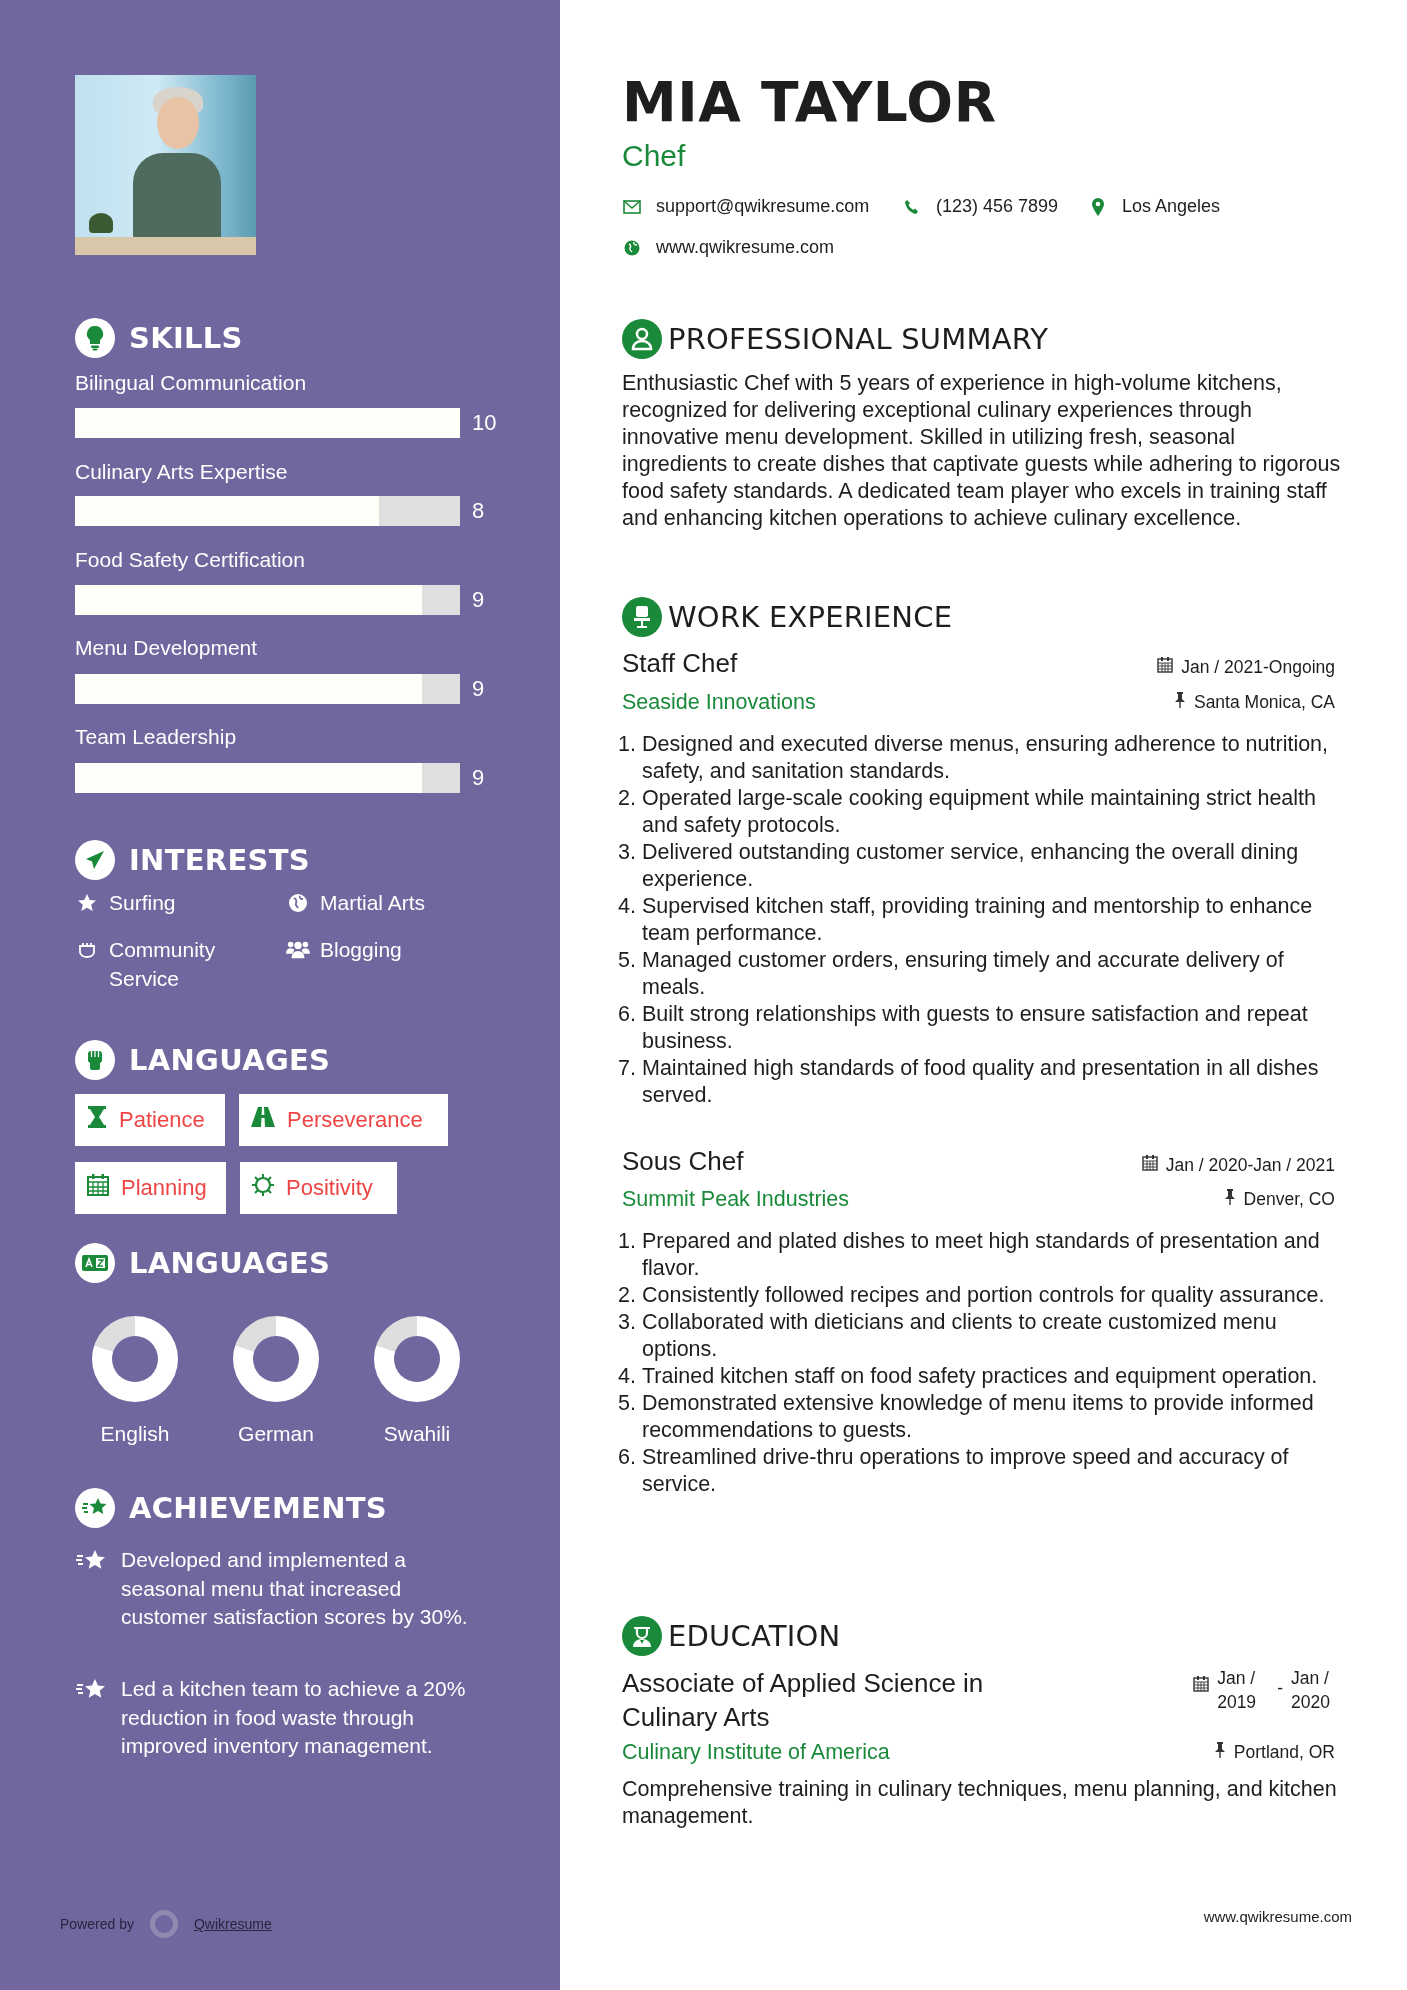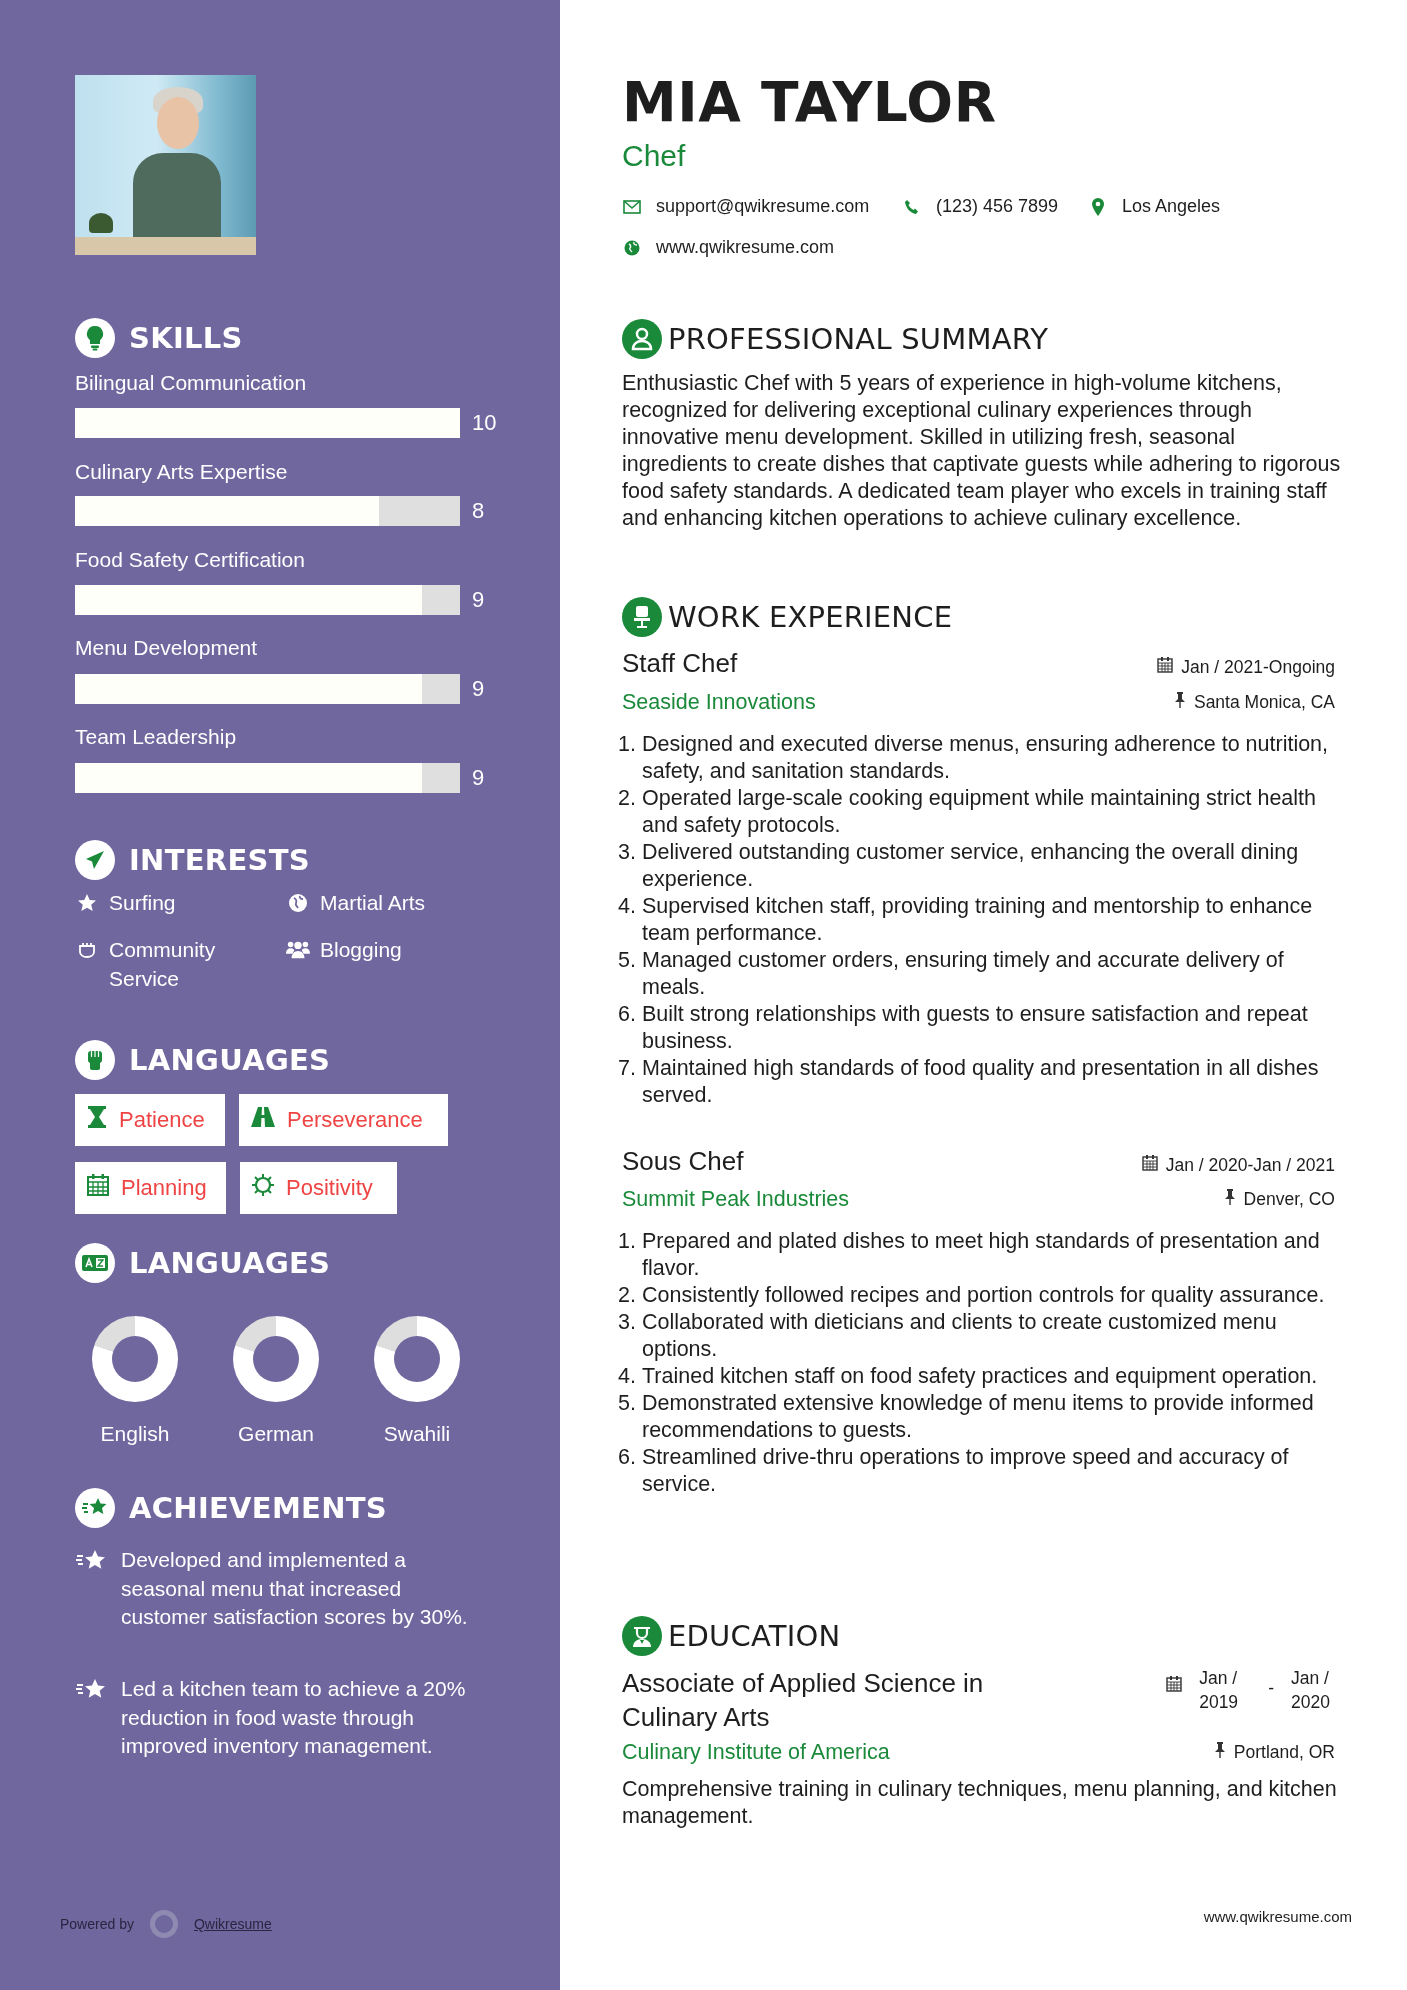--- a/index.html
+++ b/index.html
@@ -410,21 +410,21 @@
       <svg width="22" height="24" viewBox="0 0 22 24">
           <path d="M3 3h16v2H3z" fill="#fff"></path>
           <path d="M6 5v4a5 5 0 0 0 10 0V5" fill="none" stroke="#fff" stroke-width="2.2"></path>
           <path d="M2 23c0-5 4-8 9-8s9 3 9 8z" fill="#fff"></path>
           <path d="M9 16l2 4 2-4" fill="#1a8a3a"></path>
         </svg>
     </span>
     <span class="m-title">EDUCATION</span>
   </div>
   <div class="job-title" style="top:1666px;width:440px;line-height:34px">Associate of Applied Science in Culinary Arts</div>
-  <div class="meta" style="top:1666px;align-items:flex-start;gap:17px">
+  <div class="meta" style="top:1666px;align-items:flex-start;gap:8px">
     <span style="padding-top:10px">
       <svg width="16" height="16" viewBox="0 0 16 16">
           <rect x="1" y="2" width="14" height="13" fill="none" stroke="#333" stroke-width="1.4"></rect>
           <path d="M1 6h14M5 6v9M8 6v9M11 6v9M1 9h14M1 12h14" stroke="#333" stroke-width="0.9"></path>
           <rect x="4" y="0" width="2" height="4" fill="#333"></rect>
           <rect x="10" y="0" width="2" height="4" fill="#333"></rect>
         </svg>
     </span>
     <span style="width:52px;line-height:24px">Jan / 2019</span>
     <span style="padding-top:12px">-</span>

